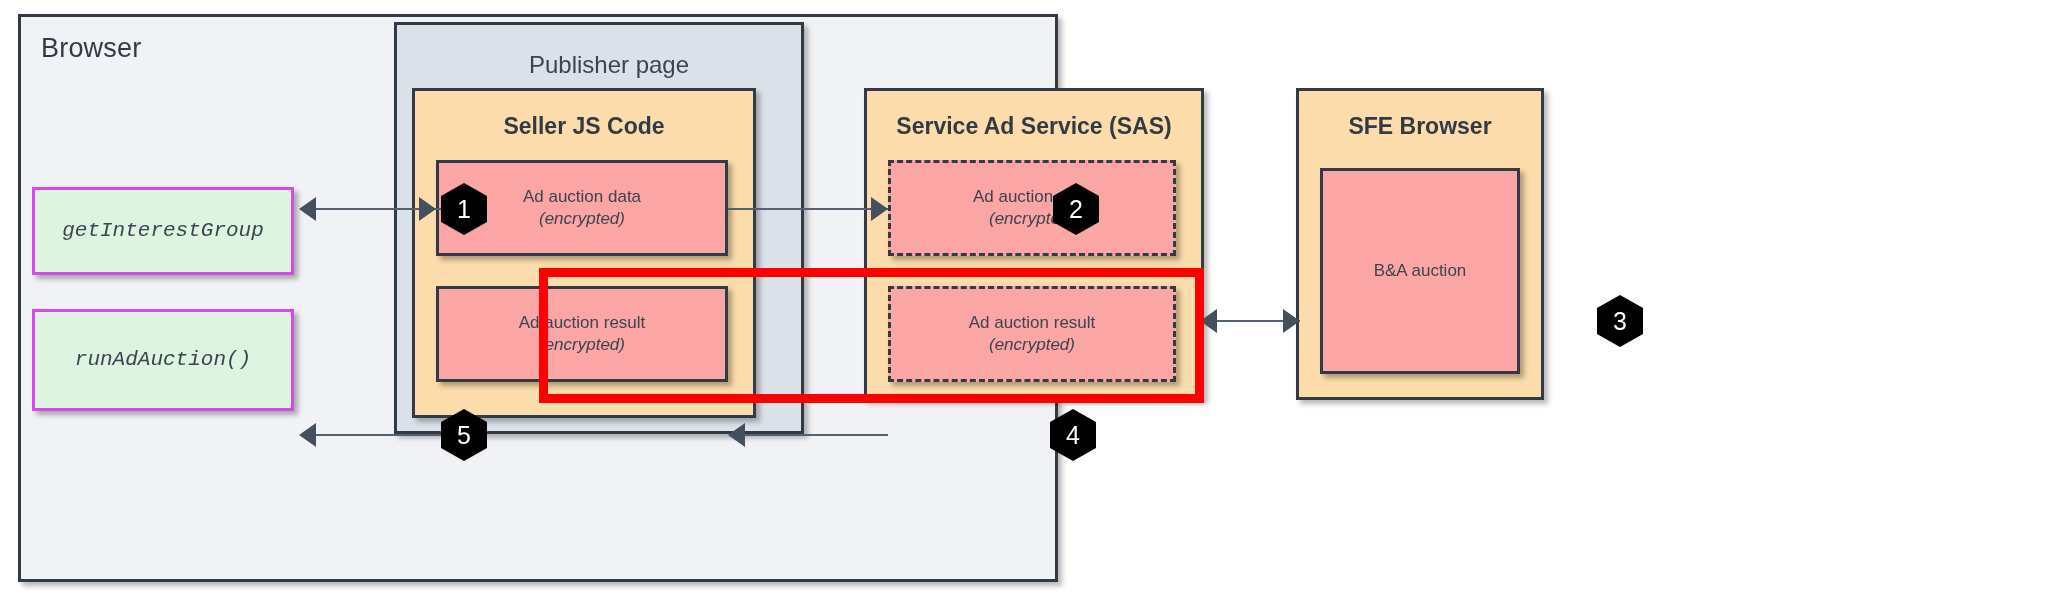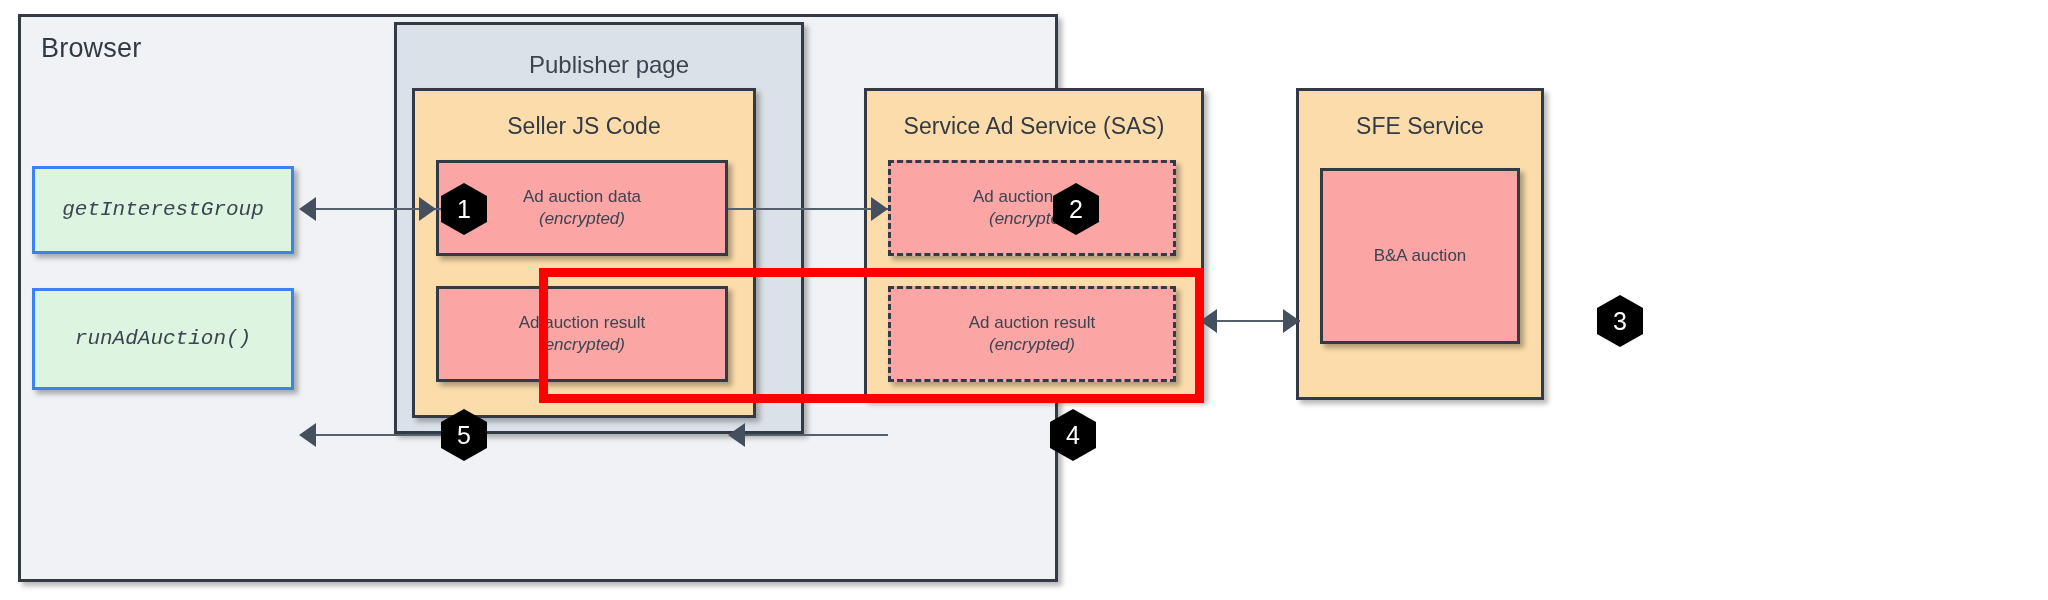--- a/index.html
+++ b/index.html
@@ -58,21 +58,21 @@
   .svc {
     background: #FBDCAA;
     border: 3px solid #323A45;
     box-shadow: 4px 4px 5px rgba(0,0,0,0.28);
   }
   .svc-title {
     position: absolute;
     left: 0; right: 0; top: 22px;
     text-align: center;
     font-size: 23px;
-    font-weight: normal;
+    font-weight: bold;
     color: #323A45;
   }
   .seller-js { left: 412px; top: 88px; width: 344px; height: 330px; }
   .sas       { left: 864px; top: 88px; width: 340px; height: 312px; }
   .sfe       { left: 1296px; top: 88px; width: 248px; height: 312px; }
 
   
   .data-box {
     background: #fca5a5;
     border: 3px solid #323A45;
@@ -87,40 +87,41 @@
     text-align: center;
   }
   .data-box.dashed { border-style: dashed; }
   .data-box .sub { font-style: italic; }
 
   .js-data   { left: 436px; top: 160px; width: 292px; height: 96px; }
   .js-result { left: 436px; top: 286px; width: 292px; height: 96px; }
   .sas-data   { left: 888px; top: 160px; width: 288px; height: 96px; }
   .sas-result { left: 888px; top: 286px; width: 288px; height: 96px; }
   .sfe-auction {
-    left: 1320px; top: 168px; width: 200px; height: 176px;
+    left: 1320px; top: 168px; width: 200px; height: 206px;
     justify-content: center;
   }
 
   
   .api-box {
     background: #DDF5E0;
-    border: 3px solid #3b82f6;
+    border: 3px solid #d946ef;
     box-shadow: 4px 4px 5px rgba(0,0,0,0.30);
     display: flex;
     flex-direction: column;
     align-items: center;
     justify-content: center;
     font-family: "Liberation Mono", "DejaVu Sans Mono", monospace;
     font-style: italic;
     font-size: 21px;
     line-height: 1.35;
     color: #3B4450;
     text-align: center;
     white-space: pre;
+    margin-top: 21px;
   }
   .api-1 { left: 32px; top: 166px; width: 262px; height: 88px; }
   .api-2 { left: 32px; top: 288px; width: 262px; height: 102px; }
 
   
   .red-highlight {
     left: 539px; top: 268px;
     width: 665px; height: 135px;
     border: 9px solid #FF0000;
     background: transparent;
@@ -200,21 +201,21 @@
   <div class="box data-box dashed sas-data">
     <div>Ad auction data</div>
     <div class="sub">(encrypted)</div>
   </div>
   <div class="box data-box dashed sas-result">
     <div>Ad auction result</div>
     <div class="sub">(encrypted)</div>
   </div>
 
   <div class="box svc sfe">
-    <div class="svc-title">SFE Service</div>
+    <div class="svc-title">SFE Browser</div>
   </div>
   <div class="box data-box sfe-auction">
     <div>B&amp;A auction</div>
   </div>
 
   <div class="conn" style="left:316px; top:208px; width:130px;"></div>
   <div class="arrow-h arrow-left" style="left:299px; top:197px;"></div>
   <div class="arrow-h arrow-right" style="left:419px; top:197px;"></div>
   <div class="hex" style="left:441px; top:183px;">
     <span>1</span>

